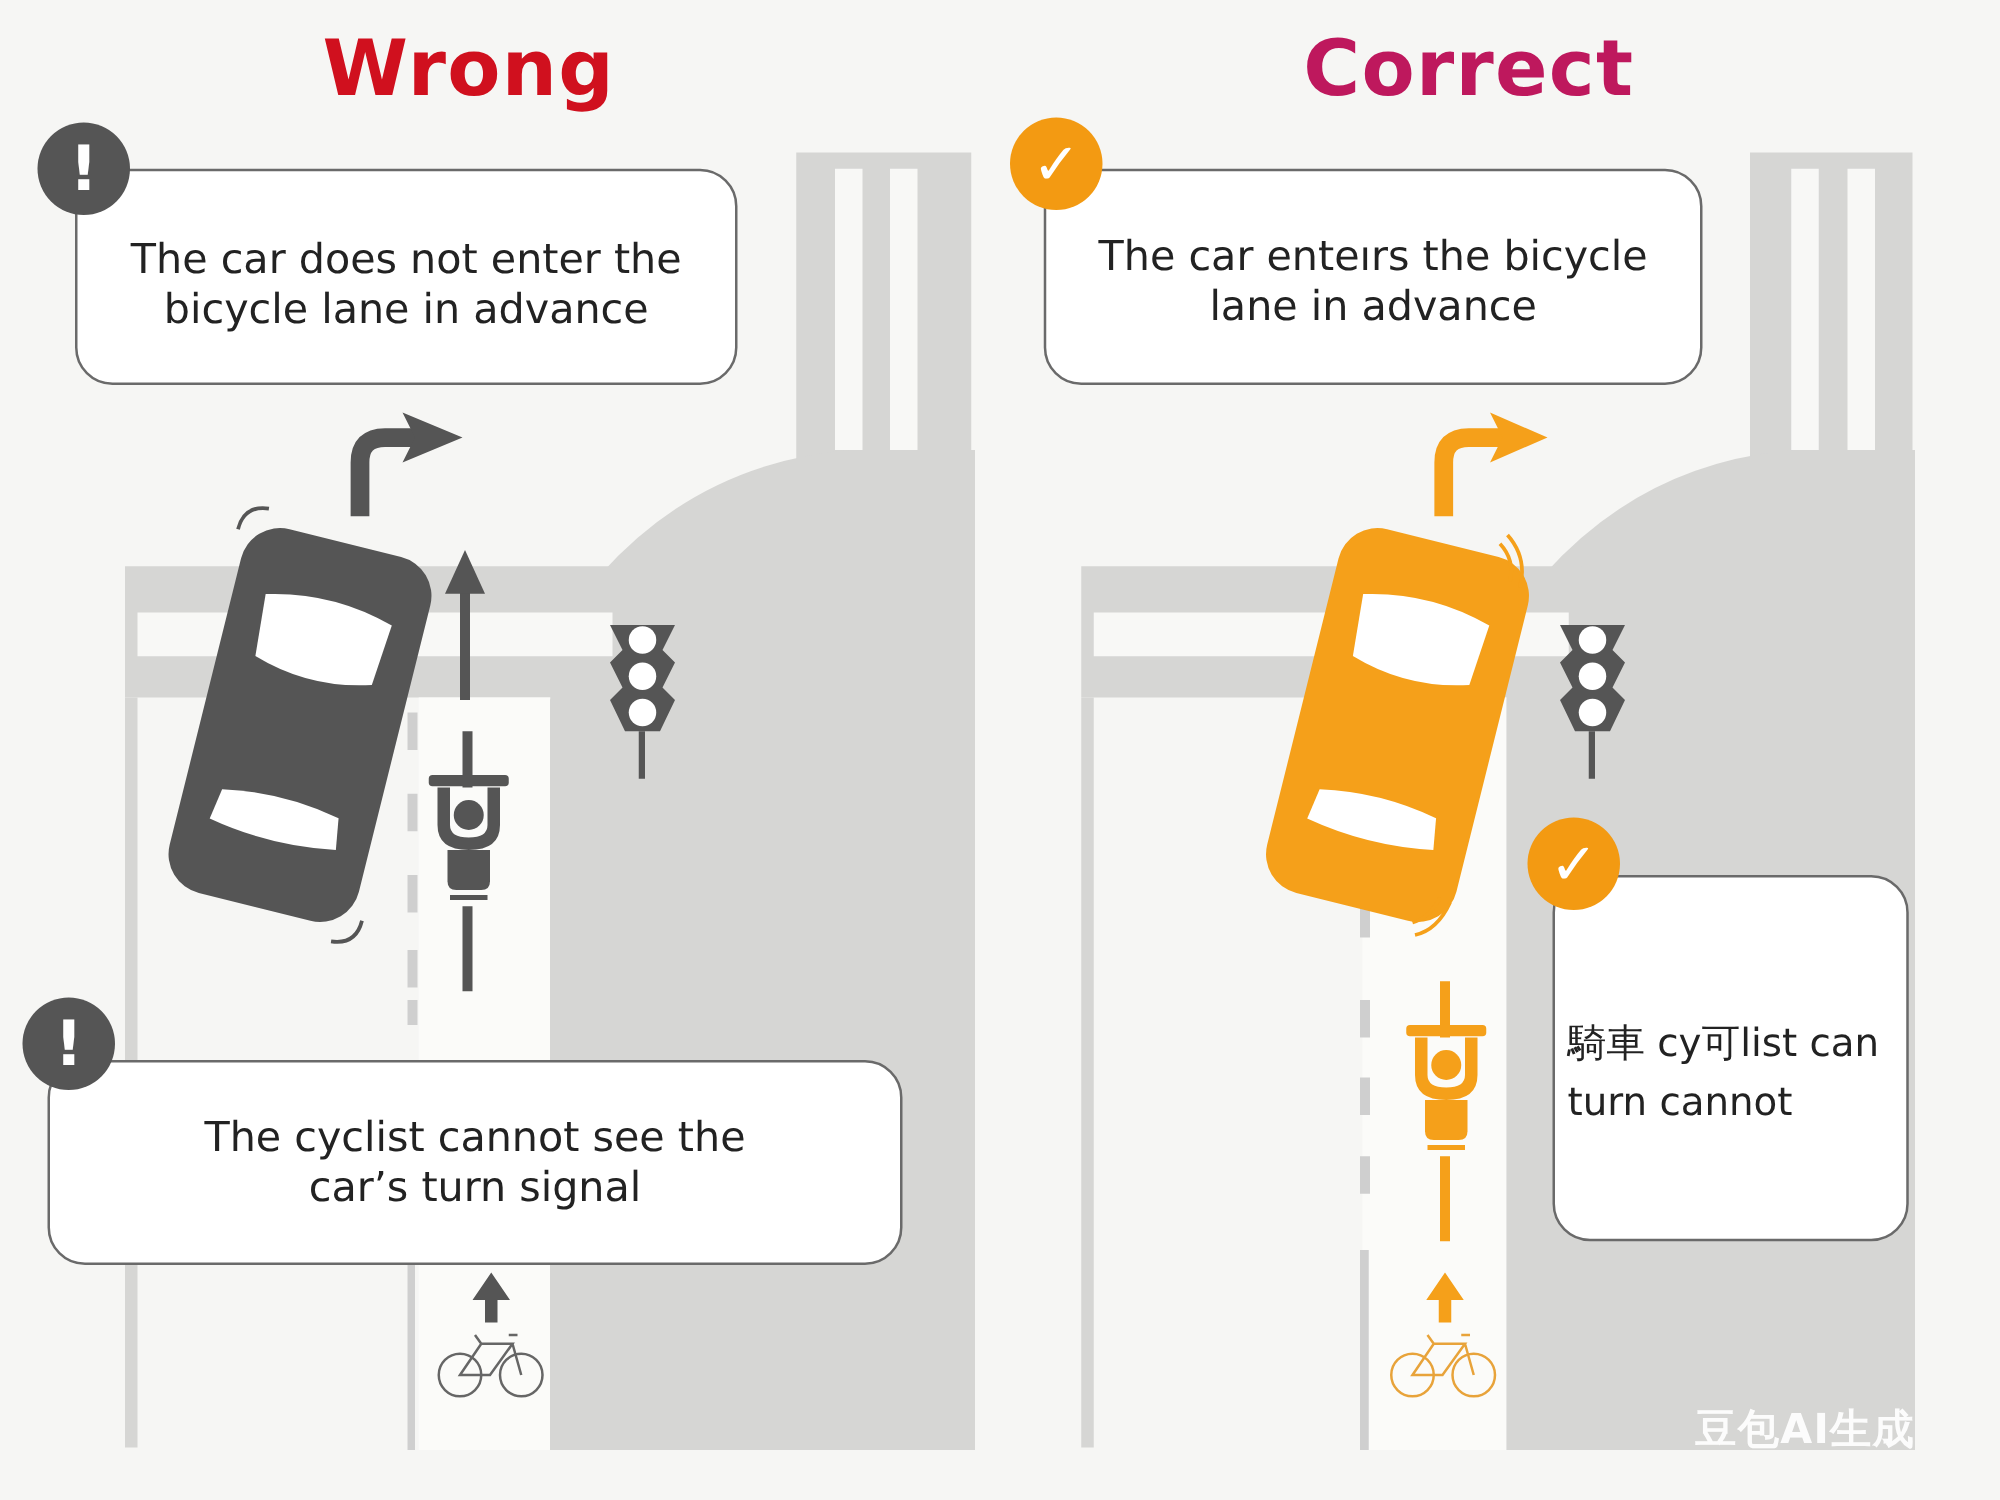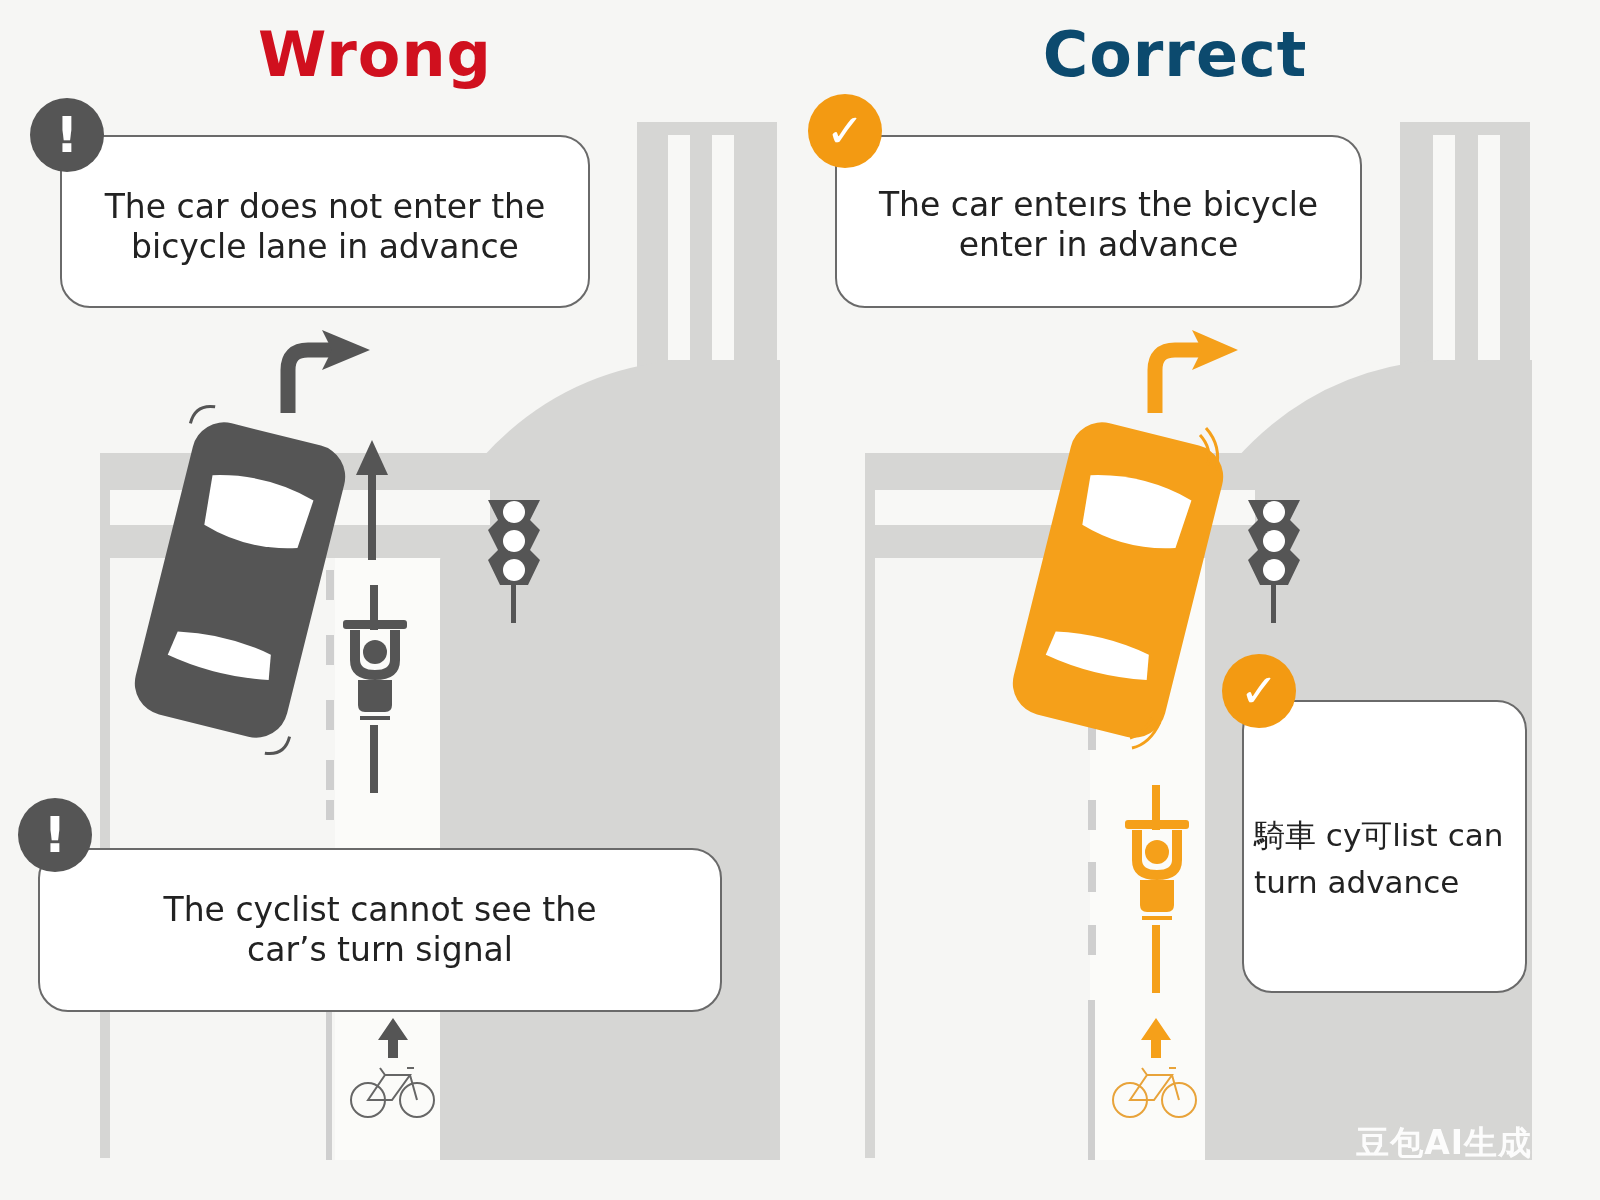--- a/index.html
+++ b/index.html
@@ -178,32 +178,32 @@
     </g>
 
     <polygon points="351,1040 366,1018 381,1040 371,1040 371,1058 361,1058 361,1040" fill="#f5a01a"></polygon>
     <g stroke="#e8a33a" stroke-width="2" fill="none">
       <circle cx="340" cy="1100" r="17"></circle>
       <circle cx="389" cy="1100" r="17"></circle>
       <path d="M340 1100 L357 1075 L382 1075 L364 1100 Z M357 1075 L352 1068 M382 1075 L389 1100 M379 1068 L386 1068"></path>
     </g>
   </svg>
 
-  <div class="title" style="color:#0c4a6e; left:-30px;">Correct</div>
+  <div class="title" style="color:#be185d; left:-30px;">Correct</div>
 
   <div class="callout" style="left:45px; top:135px; width:527px; height:173px; padding-top:6px;">
     <div>
       <span>The car enteırs the bicycle</span>
-      <span>enter in advance</span>
+      <span>lane in advance</span>
     </div>
   </div>
   <div class="badge badge-ok" style="left:18px; top:94px;">✓</div>
 
   <div class="callout" style="left:452px; top:700px; width:285px; height:293px; justify-content:flex-start; text-align:left; padding:110px 0 16px 10px; align-items:flex-start; font-size:31px; line-height:1.5;">
     <div>
       <span>騎車 cy可list can</span>
-      <span>turn advance</span>
+      <span>turn cannot</span>
     </div>
   </div>
   <div class="badge badge-ok" style="left:432px; top:654px;">✓</div>
 </div>
 
 <div class="watermark">豆包AI生成</div>
 
 </body></html>

